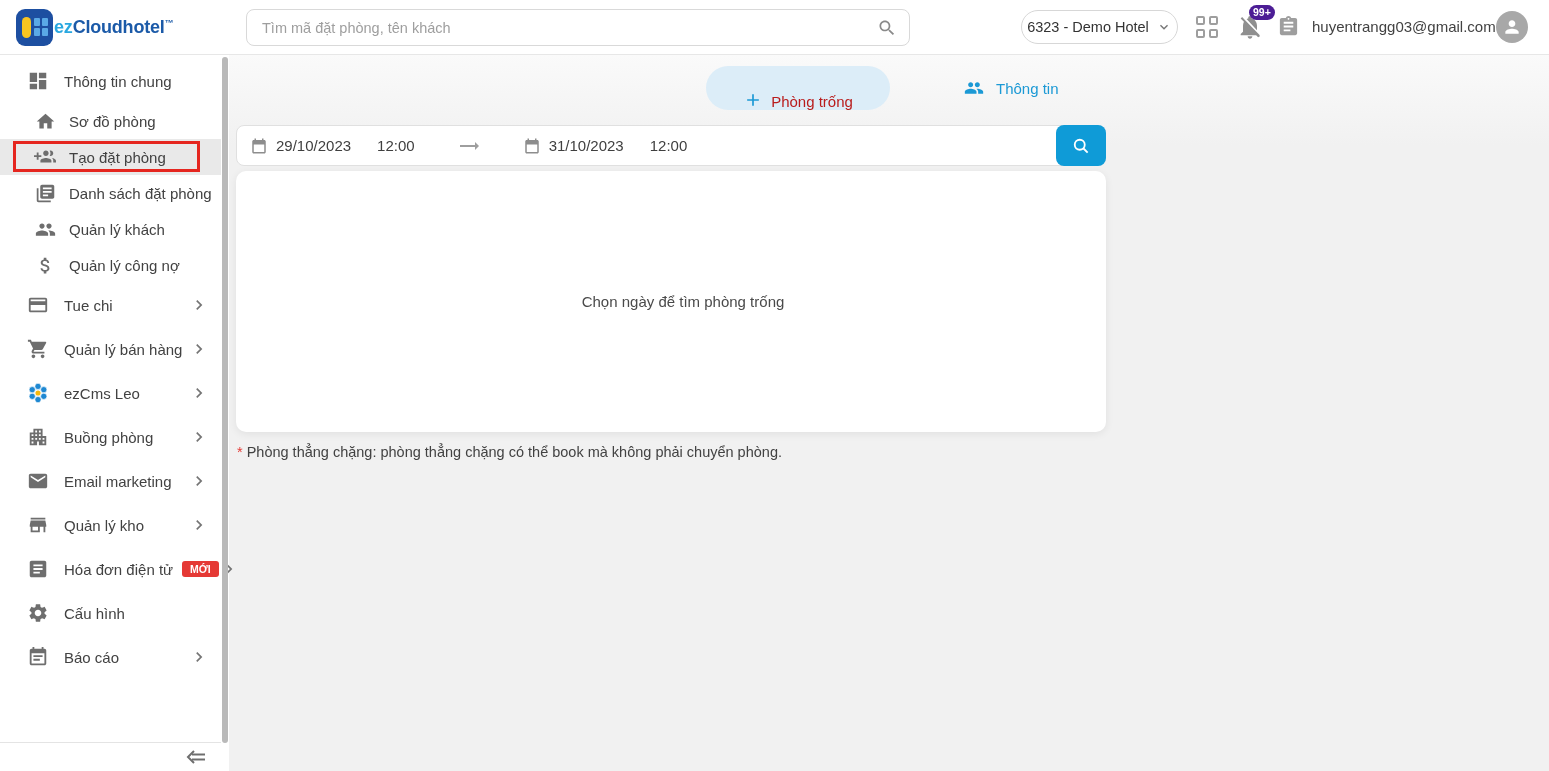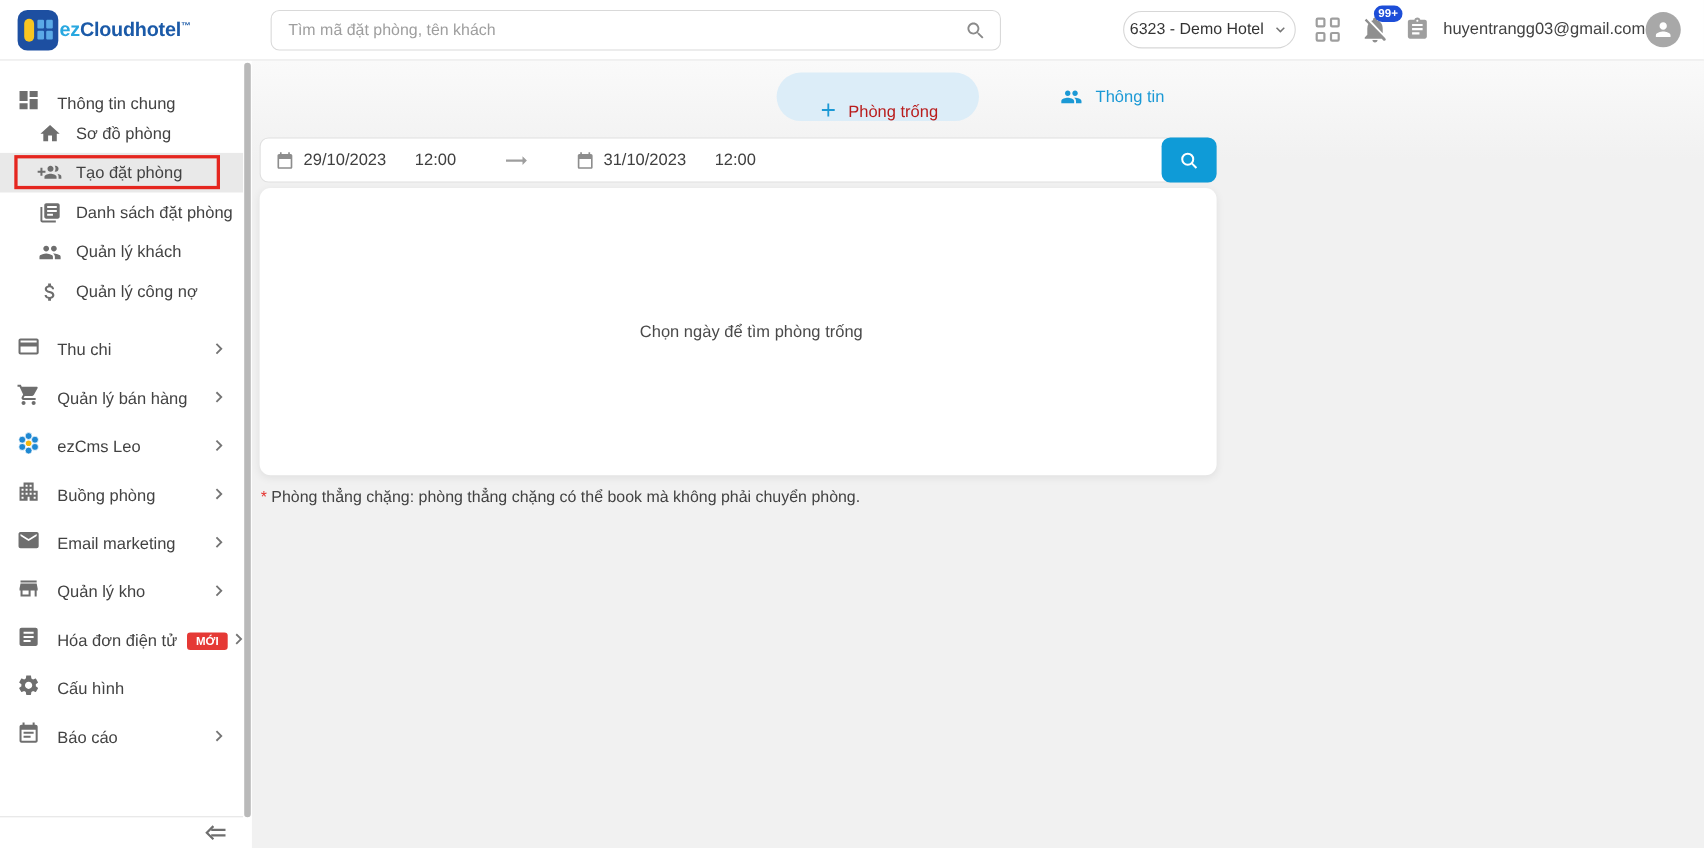--- a/index.html
+++ b/index.html
@@ -24,31 +24,31 @@
   .search-box input::placeholder { color:#9e9e9e; }
   .search-box .mag { margin-right:12px; color:#8a8a8a; }
 
   .hotel-select { position:absolute; left:1021px; top:10px; width:157px; height:34px; border:1px solid #d7d7d7; border-radius:17px; background:#fff; display:flex; align-items:center; justify-content:center; gap:7px; font-size:14.5px; color:#333; cursor:pointer; }
   .hotel-select .chev { color:#757575; }
 
   .tb-icon { position:absolute; top:15px; color:#9e9e9e; cursor:pointer; }
   .apps-grid { left:1196px; top:16px; width:23px; height:23px; display:grid; grid-template-columns:9px 9px; grid-template-rows:9px 9px; gap:4px; }
   .apps-grid span { border:2px solid #9e9e9e; border-radius:2px; }
   .bell-wrap { left:1236px; top:13px; width:28px; height:28px; color:#8f8f8f; }
-  .bell-badge { position:absolute; top:-8px; left:13px; background:#1d4ed8; color:#fff; font-size:10.5px; font-weight:bold; padding:2px 4px; border-radius:10px; line-height:1; min-width:22px; text-align:right; }
+  .bell-badge { position:absolute; top:-8px; left:13px; background:#4c1d95; color:#fff; font-size:10.5px; font-weight:bold; padding:2px 4px; border-radius:10px; line-height:1; min-width:22px; text-align:right; }
   .clip-wrap { left:1277px; top:15px; width:23px; height:23px; color:#9e9e9e; }
   .user-email { position:absolute; left:1312px; top:18px; font-size:15px; color:#424242; }
   .avatar { position:absolute; left:1496px; top:11px; width:32px; height:32px; border-radius:50%; background:#a8a8a8; display:flex; align-items:center; justify-content:center; cursor:pointer; }
   .avatar svg { color:#fff; }
 
   
   .sidebar { position:absolute; left:0; top:55px; width:229px; height:716px; background:#fff; z-index:10; }
   .sb-scroll { position:absolute; right:1px; top:2px; width:6px; height:686px; background:#b9b9b9; border-radius:3px; cursor:pointer; }
   .menu { position:absolute; left:0; top:4px; width:221px; }
-  .menu-item { display:flex; align-items:flex-end; height:44px; padding:0 12px 0 14px; cursor:pointer; }
+  .menu-item { display:flex; align-items:center; height:44px; padding:0 12px 0 14px; cursor:pointer;margin-left:12px; }
   .submenu-item { display:flex; align-items:center; height:36px; padding:0 12px 0 34px; cursor:pointer; position:relative; }
   .submenu-item.selected { background:#e9e9e9; }
   .sel-outline { position:absolute; left:13px; top:2px; width:187px; height:31px; border:3px solid #e5261f; pointer-events:none; }
   .menu-icon { width:24px; height:24px; margin-right:14px; color:#6e6e6e; flex:none; display:flex; align-items:center; justify-content:center; }
   .submenu-item .menu-icon { width:22px; height:22px; margin-right:13px; }
   .menu-label { font-size:15px; color:#424242; white-space:nowrap; }
   .spacer { flex:1; }
   .chev-r { color:#757575; flex:none; }
   .new-badge { background:#e53935; color:#fff; font-size:10.5px; font-weight:bold; border-radius:3px; padding:3px 8px; margin-left:9px; line-height:1; }
   .collapse-bar { position:absolute; left:0; bottom:0; width:221px; height:29px; border-top:1px solid #e4e4e4; display:flex; align-items:center; justify-content:flex-end; padding-right:13px; }
@@ -196,21 +196,21 @@
         </span>
       <span class="menu-label">Quản lý công nợ</span>
     </div>
 
     <div class="menu-item">
       <span class="menu-icon">
           <svg width="22" height="22" viewBox="0 0 24 24" fill="currentColor">
             <path d="M20 4H4c-1.11 0-1.99.89-1.99 2L2 18c0 1.11.89 2 2 2h16c1.11 0 2-.89 2-2V6c0-1.11-.89-2-2-2zm0 14H4v-6h16v6zm0-10H4V6h16v2z"></path>
           </svg>
         </span>
-      <span class="menu-label">Thu chi</span>
+      <span class="menu-label">Tue chi</span>
       <span class="spacer"></span>
       <span class="chev-r">
           <svg width="20" height="20" viewBox="0 0 24 24" fill="currentColor">
             <path d="M8.59 16.59L13.17 12 8.59 7.41 10 6l6 6-6 6z"></path>
           </svg>
         </span>
     </div>
 
     <div class="menu-item">
       <span class="menu-icon">

